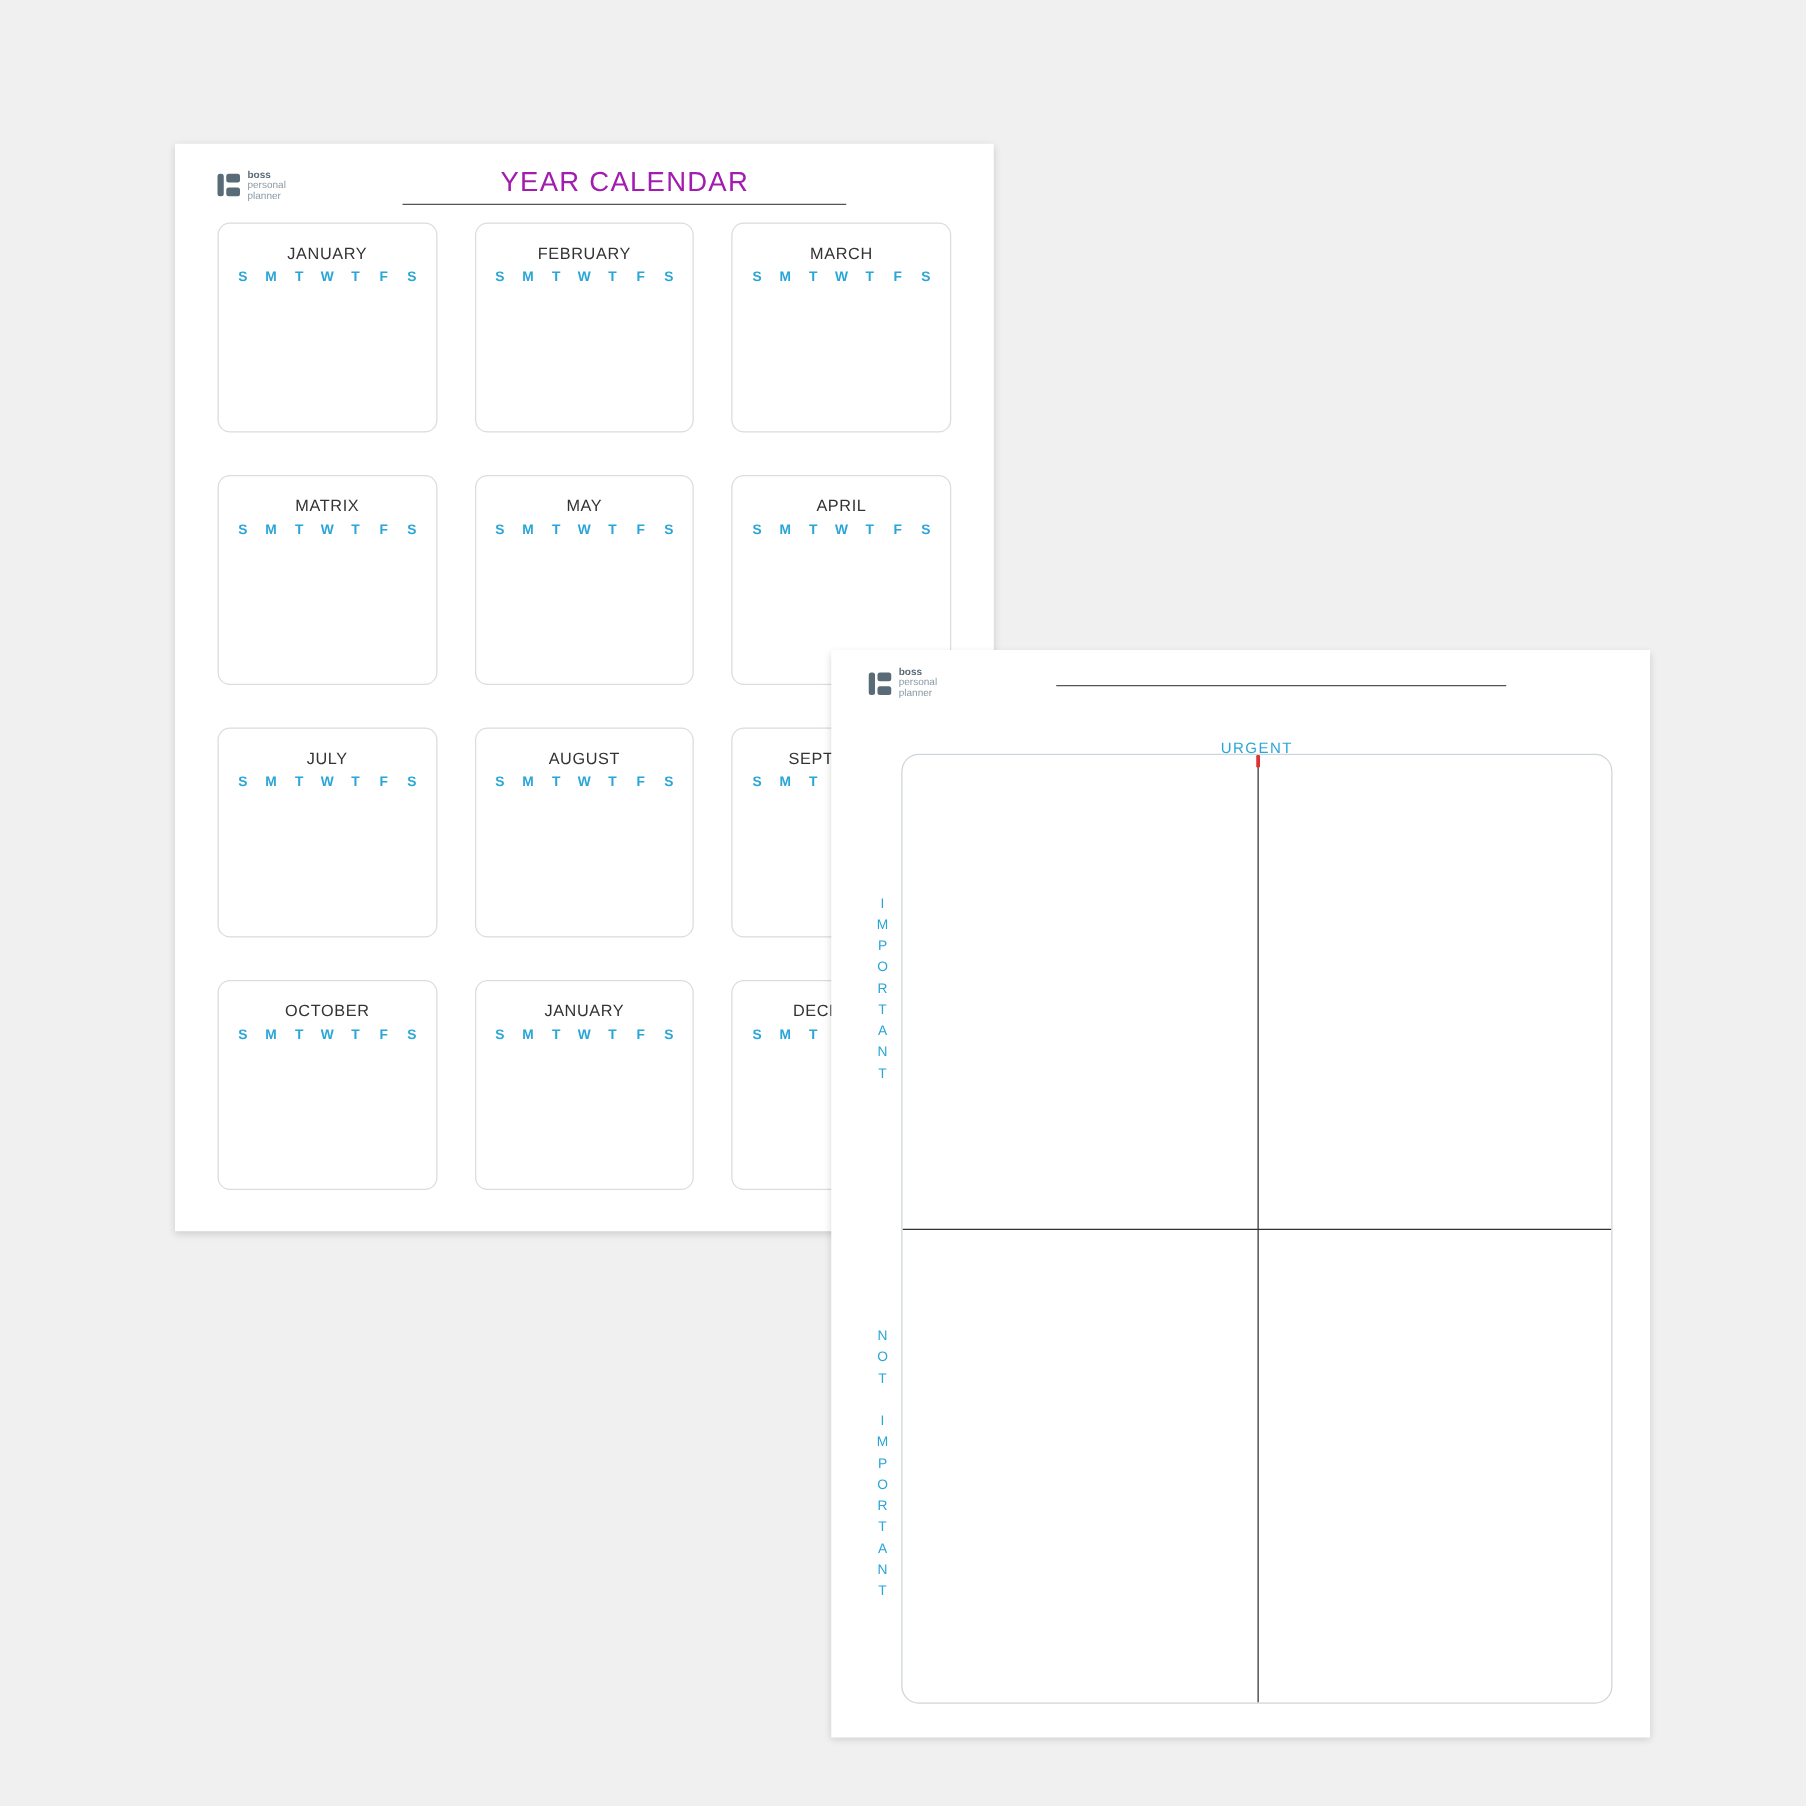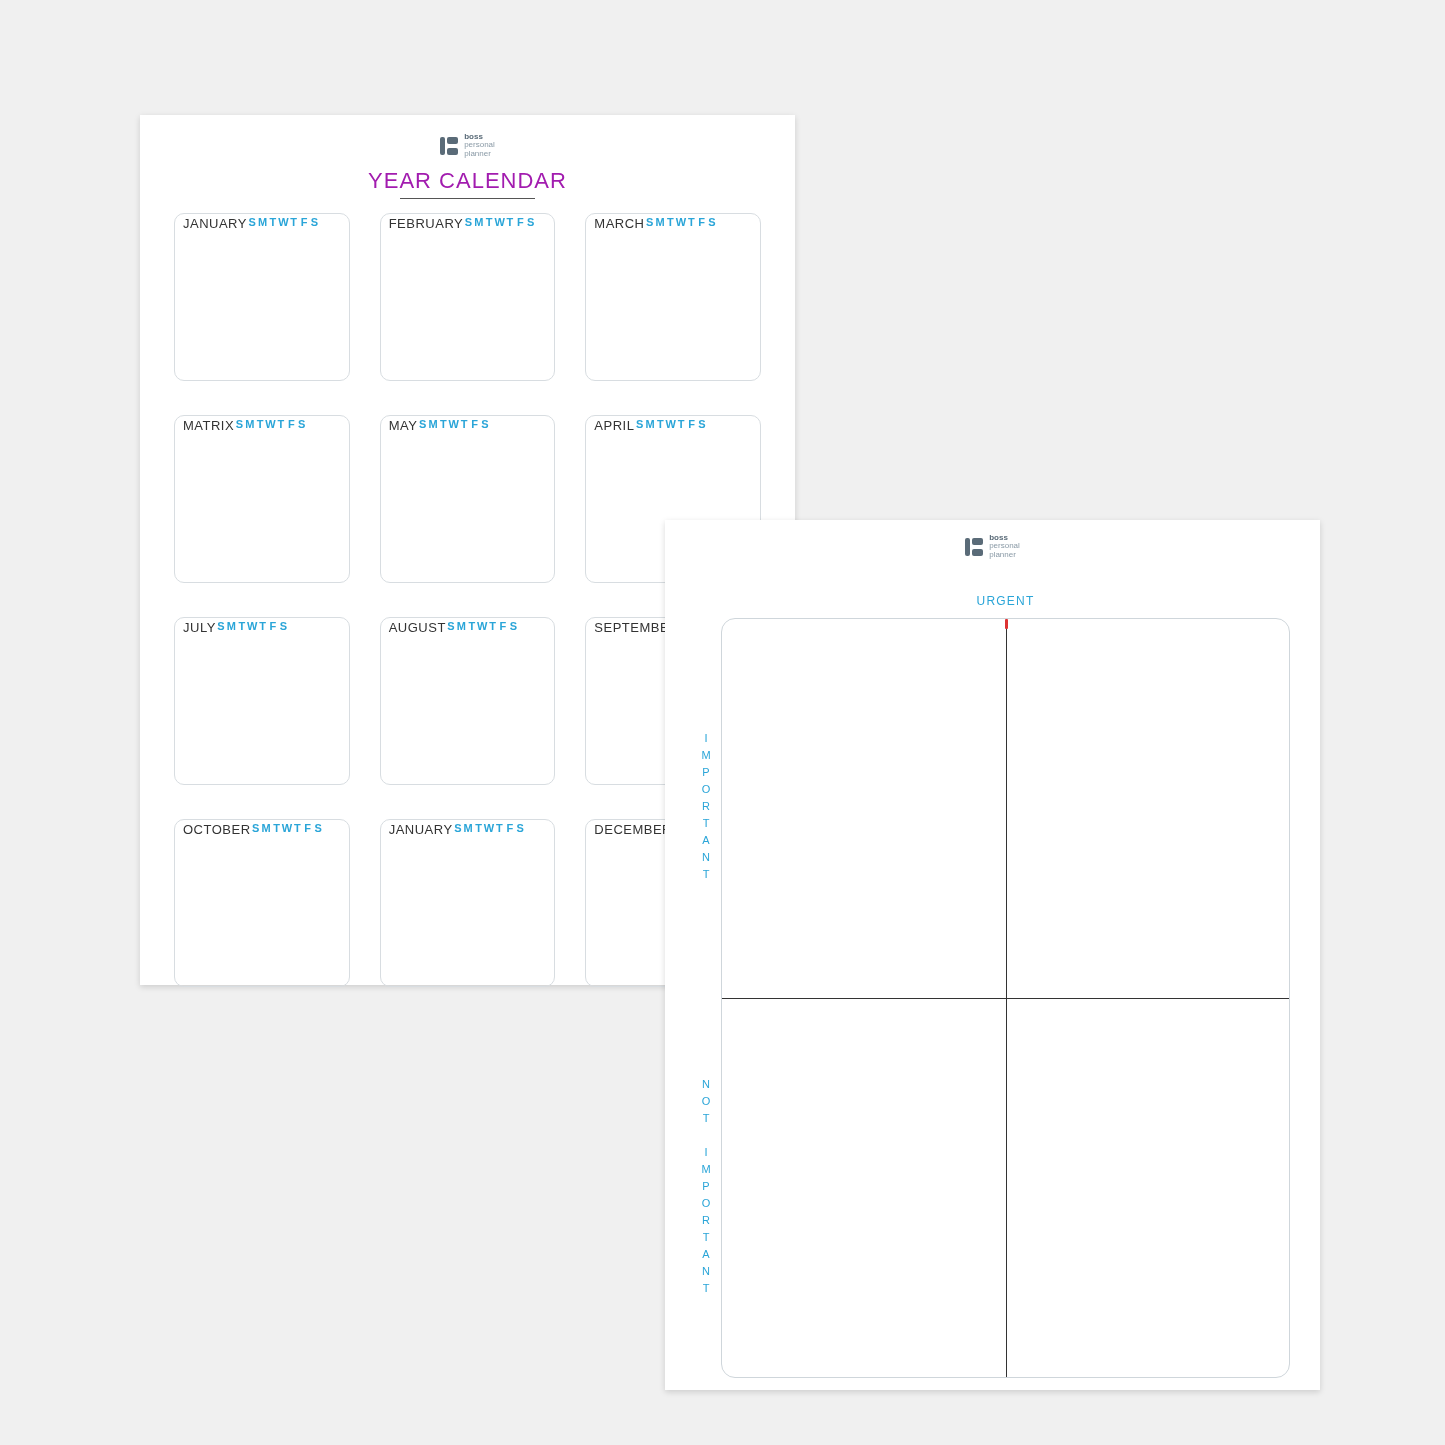--- a/index.html
+++ b/index.html
@@ -32,21 +32,20 @@
     height: 870px;
     padding: 14px 30px 30px 30px;
   }
 
   
   .sheet-header {
     display: flex;
     align-items: center;
     gap: 10px;
     margin-bottom: 14px;
-    flex-direction: column;
   }
   .brand {
     display: flex;
     align-items: center;
     gap: 6px;
     flex: 0 0 auto;
   }
   .brand-mark {
     width: 18px; height: 18px;
     position: relative;
@@ -85,23 +84,23 @@
   .months {
     display: grid;
     grid-template-columns: repeat(3, 1fr);
     grid-auto-rows: 168px;
     gap: 34px 30px;
     margin-top: 6px;
   }
   .month {
     border: 1px solid #d8dde1;
     border-radius: 10px;
-    padding: 2px 8px;
-    display: flex;
-    flex-direction: row;
+    padding: 16px 8px;
+    display: flex;
+    flex-direction: column;
   }
   .month-name {
     text-align: center;
     font-size: 13px;
     color: #333;
     letter-spacing: .5px;
     margin-bottom: 6px;
   }
   .dow {
     display: grid;
@@ -116,21 +115,21 @@
   }
 
   
   .matrix-area {
     position: relative;
     height: 790px;
     margin-top: 4px;
   }
   .col-headers {
     position: absolute;
-    left: 26px; right: 0; top: 0;
+    left: 26px; right: 0; top: 12px;
     height: 30px;
     display: flex;
   }
   .col-headers div {
     flex: 1;
     text-align: center;
     color: #2aa5d8;
     font-size: 12px;
     letter-spacing: 1.2px;
     padding-top: 6px;

